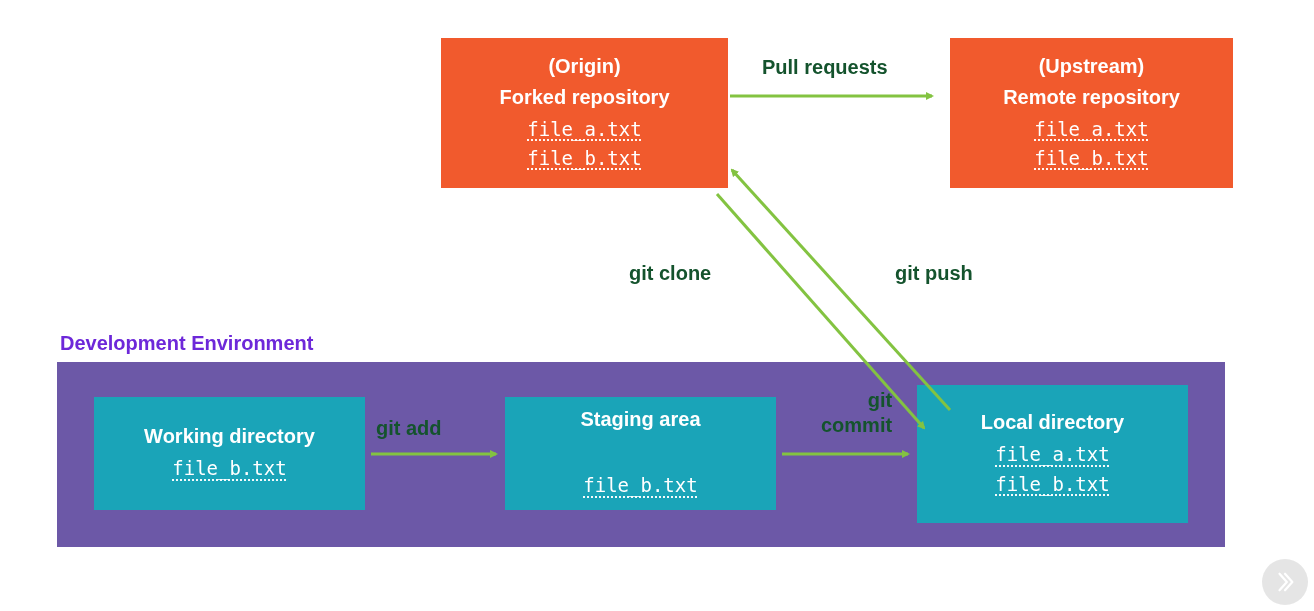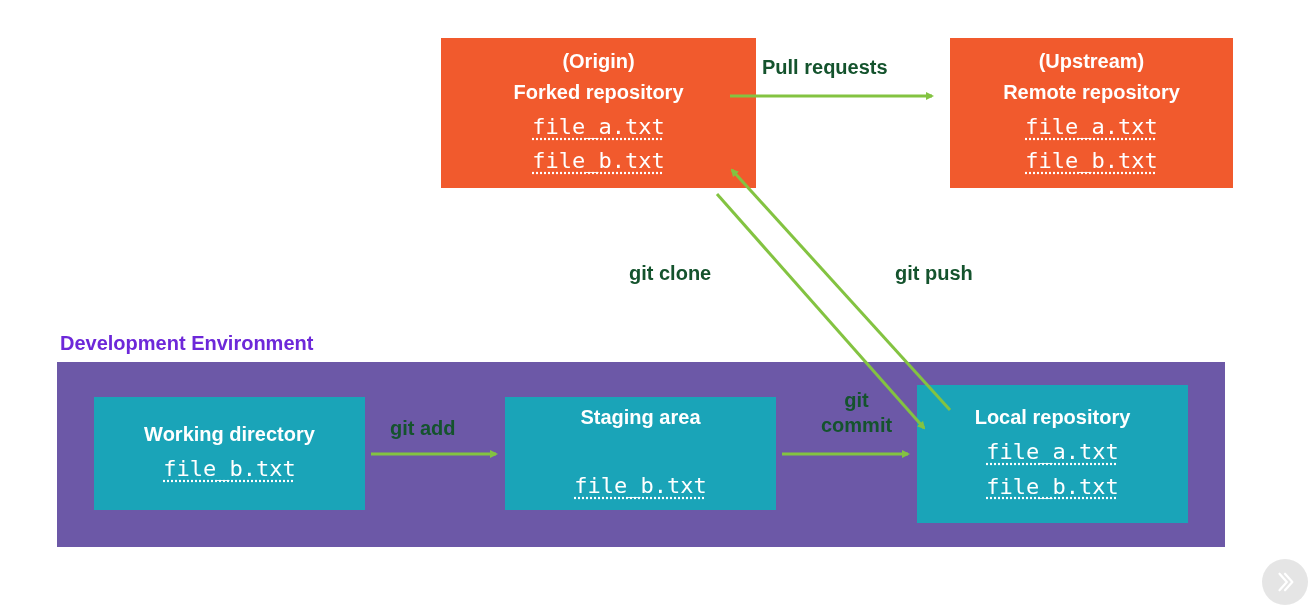--- a/index.html
+++ b/index.html
@@ -35,21 +35,21 @@
     position: absolute;
   }
   .box-title {
     font-weight: 700;
     font-size: 20px;
     line-height: 1.35;
     margin-bottom: 4px;
   }
   .file {
     font-family: "Consolas", "Menlo", monospace;
-    font-size: 22px;
+    font-size: 19px;
     text-decoration: underline dotted;
     text-underline-offset: 4px;
     line-height: 1.55;
   }
   .env-label {
     position: absolute;
     color: #6d28d9;
     font-weight: 600;
     font-size: 20px;
   }
@@ -85,21 +85,21 @@
     justify-content: center;
     color: #ffffff;
   }
   .watermark svg { width: 22px; height: 22px; }
 </style>
 </head>
 <body>
 
 <div class="diagram">
 
-  <div class="box orange" style="left:441px; top:38px; width:315px; height:150px;">
+  <div class="box orange" style="left:441px; top:38px; width:287px; height:150px;">
     <div class="box-title">(Origin)</div>
     <div class="box-title">Forked repository</div>
     <div class="file">file_a.txt</div>
     <div class="file">file_b.txt</div>
   </div>
 
   <div class="box orange" style="left:942px; top:38px; width:283px; height:150px;margin-left:8px;">
     <div class="box-title">(Upstream)</div>
     <div class="box-title">Remote repository</div>
     <div class="file">file_a.txt</div>
@@ -114,34 +114,34 @@
     <div class="box-title">Working directory</div>
     <div class="file">file_b.txt</div>
   </div>
 
   <div class="box teal" style="left:505px; top:397px; width:271px; height:113px;gap:34px;">
     <div class="box-title">Staging area</div>
     <div class="file">file_b.txt</div>
   </div>
 
   <div class="box teal" style="left:917px; top:385px; width:271px; height:138px;">
-    <div class="box-title">Local repository</div>
+    <div class="box-title">Local directory</div>
     <div class="file">file_a.txt</div>
     <div class="file">file_b.txt</div>
   </div>
 
   <div class="arrow-label" style="left:762px; top:56px;">Pull requests</div>
 
   <div class="arrow-label" style="left:629px; top:262px;">git clone</div>
 
   <div class="arrow-label" style="left:895px; top:262px;">git push</div>
 
-  <div class="arrow-label" style="left:390px; top:417px;">git add</div>
+  <div class="arrow-label" style="left:376px; top:417px;">git add</div>
 
-  <div class="arrow-label multi" style="left:821px; top:388px;">
+  <div class="arrow-label multi" style="left:821px; top:388px;text-align:right;">
     <span>git</span><br>
     <span>commit</span>
   </div>
 
   <svg class="arrows">
     <defs>
       <marker id="arrowhead" markerWidth="8" markerHeight="8" refX="6" refY="4" orient="auto" markerUnits="userSpaceOnUse">
         <path d="M0,0 L8,4 L0,8 Z" fill="#83c341"></path>
       </marker>
     </defs>

